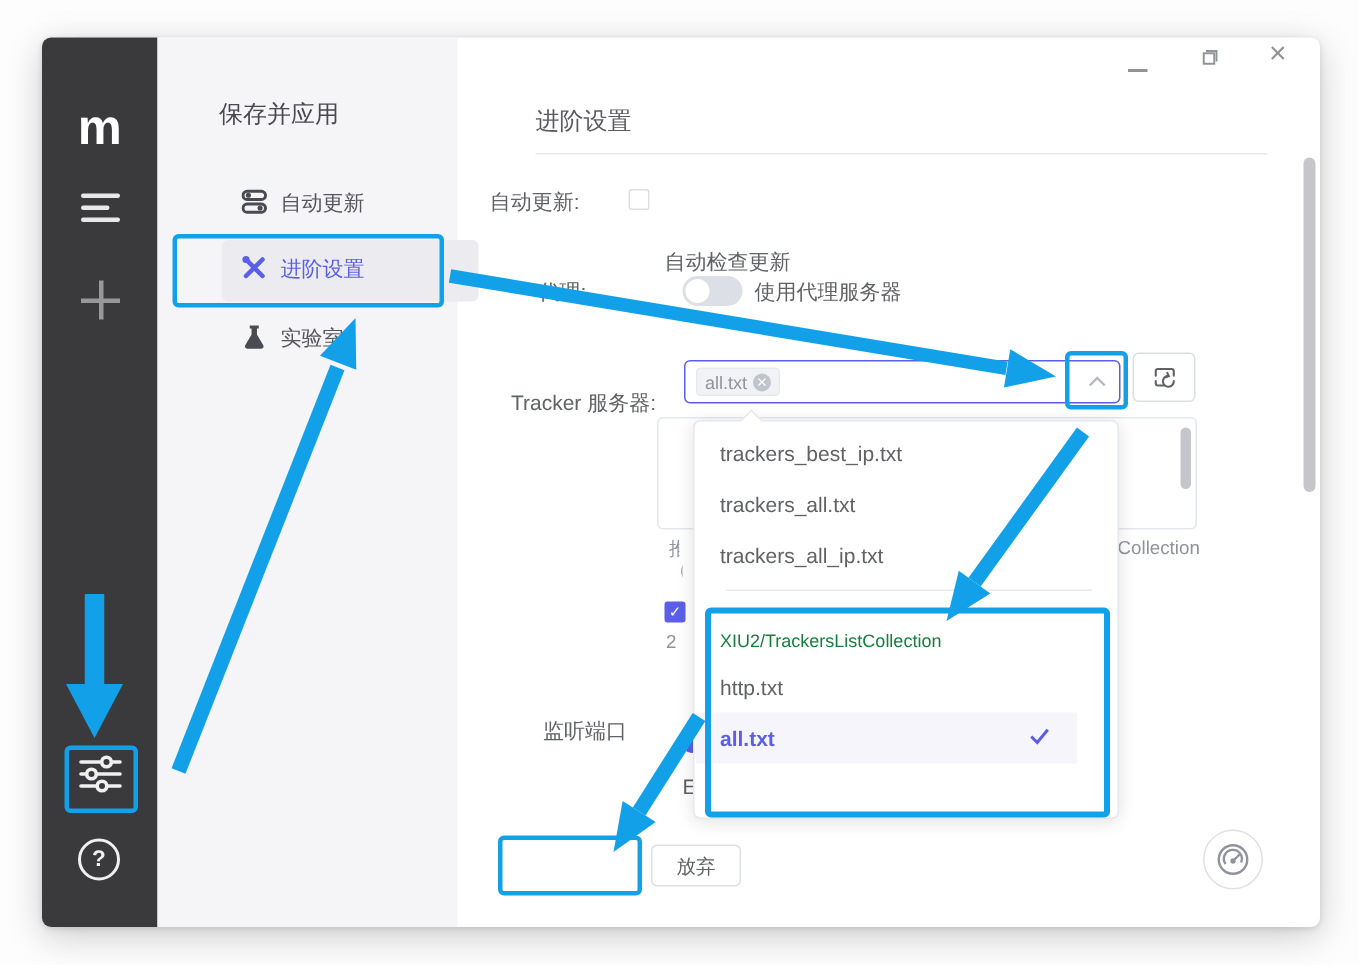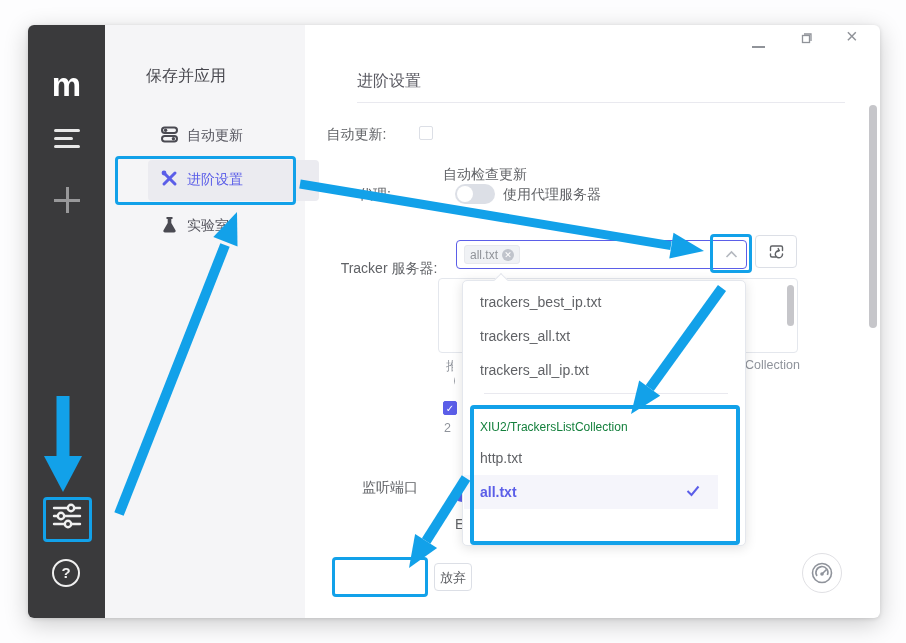--- a/index.html
+++ b/index.html
@@ -50,21 +50,21 @@
   .dropdown { left:434px; top:255px; width:284px; height:266px; background:#fff; border:1px solid #e4e7ed; border-radius:5px; box-shadow:0 2px 12px rgba(0,0,0,.12); z-index:5; }
   .dd-notch { left:468px; top:250px; width:10px; height:10px; background:#fff; border-left:1px solid #e4e7ed; border-top:1px solid #e4e7ed; transform:rotate(45deg); z-index:6; }
   .dd-item { position:absolute; left:1px; width:254px; height:34px; font-size:14px; color:#606266; line-height:34px; padding-left:16px; white-space:nowrap; }
   .dd-item.selected { background:#f5f5fb; color:#5b5ee8; font-weight:bold; }
   .dd-group-header { position:absolute; left:17px; font-size:12px; color:#15803d; white-space:nowrap; }
   .dd-divider { position:absolute; left:21px; width:244px; height:1px; background:#e9e9ef; }
   .dd-check { position:absolute; right:18px; top:10px; }
 
   
   .btn-primary { left:310px; top:538px; width:85px; height:28px; background:#5b5ee8; border-radius:4px; color:#fff; font-size:13px; font-weight:bold; text-align:center; line-height:28px; }
-  .btn-plain { left:406px; top:538px; width:38px; height:28px; background:#fff; border:1px solid #dcdfe6; border-radius:4px; color:#606266; font-size:13px; text-align:center; line-height:27px; }
+  .btn-plain { left:406px; top:538px; width:60px; height:28px; background:#fff; border:1px solid #dcdfe6; border-radius:4px; color:#606266; font-size:13px; text-align:center; line-height:27px; }
   .gauge { left:774px; top:528px; width:40px; height:40px; border:1px solid #e0e0e4; border-radius:50%; display:flex; align-items:center; justify-content:center; }
 
   
   .anno-box { position:absolute; border:3px solid #12a1e9; border-radius:4px; z-index:9; pointer-events:none; }
   #arrows { position:absolute; left:0; top:0; z-index:10; pointer-events:none; }
 </style>
 </head>
 <body>
 
 <div id="window" class="abs">

